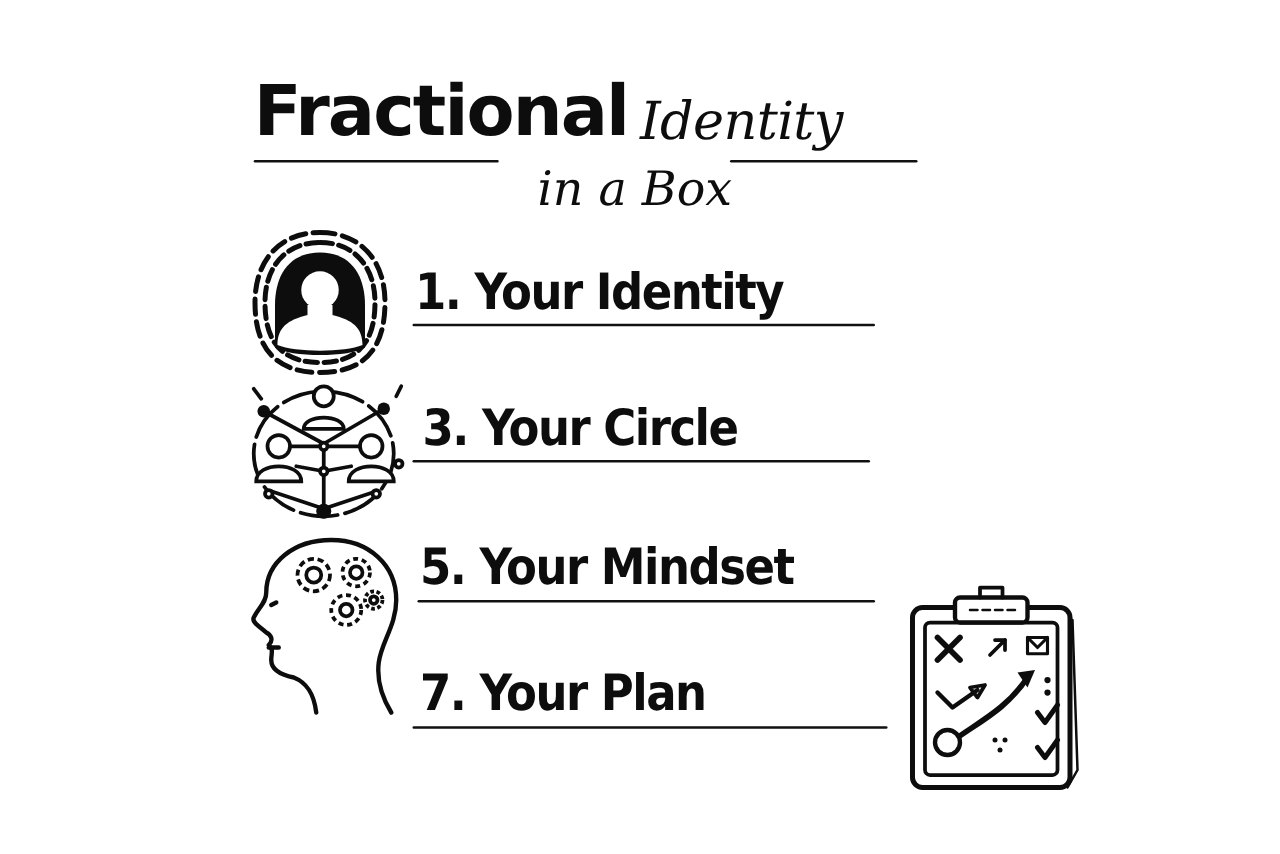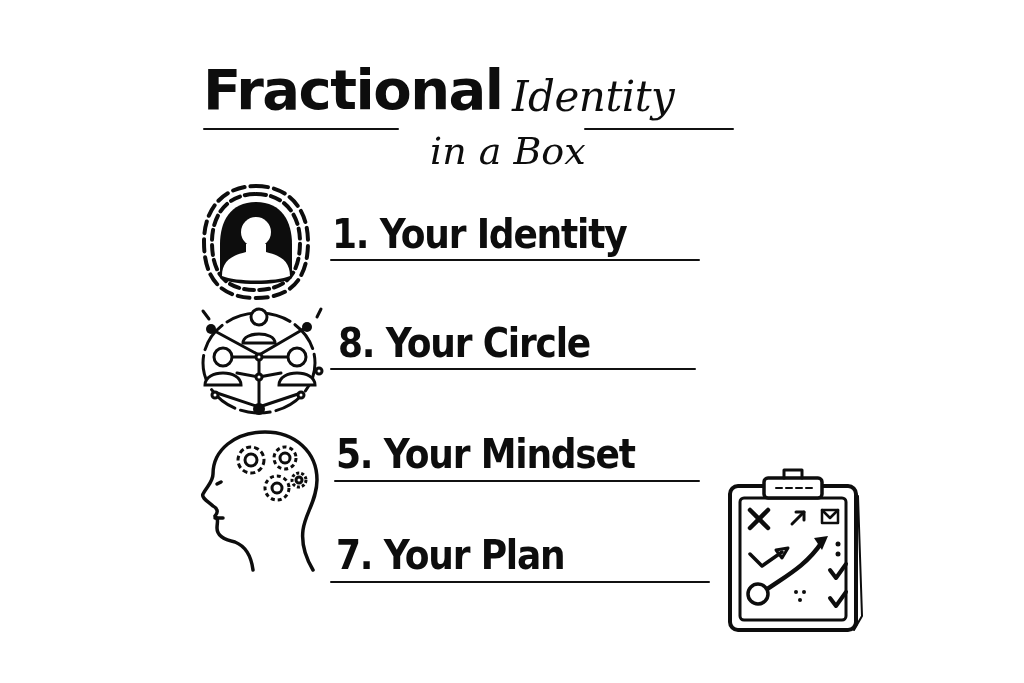--- a/index.html
+++ b/index.html
@@ -73,21 +73,21 @@
     <circle cx="18" cy="90" r="3" fill="#fff"></circle>
     <circle cx="104" cy="90" r="3" fill="#fff"></circle>
     <circle cx="122" cy="66" r="3" fill="#fff"></circle>
     <line x1="6" y1="6" x2="12" y2="14"></line>
     <line x1="124" y1="4" x2="120" y2="12"></line>
   </g>
   <circle cx="14" cy="24" r="5" fill="#0d0d0d"></circle>
   <circle cx="110" cy="22" r="5" fill="#0d0d0d"></circle>
   <circle cx="62" cy="104" r="6" fill="#0d0d0d"></circle>
 </svg>
-<div class="abs item-label" style="left:338px; top:323px;">8. Your Circle</div>
+<div class="abs item-label" style="left:338px; top:323px;">3. Your Circle</div>
 <div class="abs rule" style="left:330px; top:368px; width:366px;"></div>
 
 <svg class="abs" style="left:195px; top:424px;" width="135" height="150" viewBox="0 0 135 150">
   <g fill="none" stroke="#0d0d0d" stroke-width="3.5" stroke-linecap="round" stroke-linejoin="round">
     <path d="M58 146 C 56 130, 50 122, 40 118 C 30 116, 22 112, 22 104 C 22 98, 24 96, 20 92 C 24 88, 22 84, 18 82 C 14 78, 6 74, 8 70 C 12 62, 18 58, 18 50 C 18 26, 40 8, 70 8 C 100 8, 122 28, 122 56 C 122 76, 110 90, 108 106 C 106 122, 112 136, 118 146"></path>
     <line x1="20" y1="94" x2="28" y2="94"></line>
     <line x1="22" y1="60" x2="26" y2="58"></line>
   </g>
   <g fill="none" stroke="#0d0d0d" stroke-width="3">
     <circle cx="56" cy="36" r="13" stroke-dasharray="5 3"></circle>

